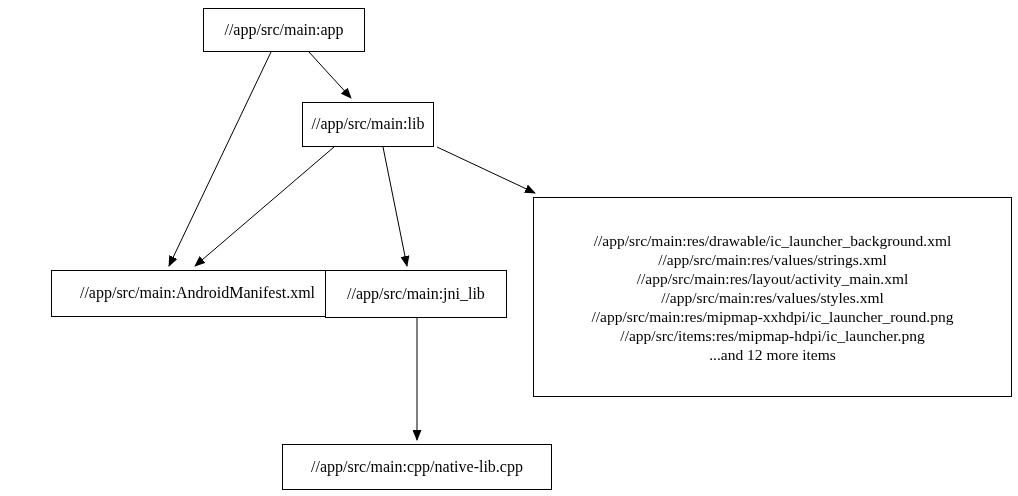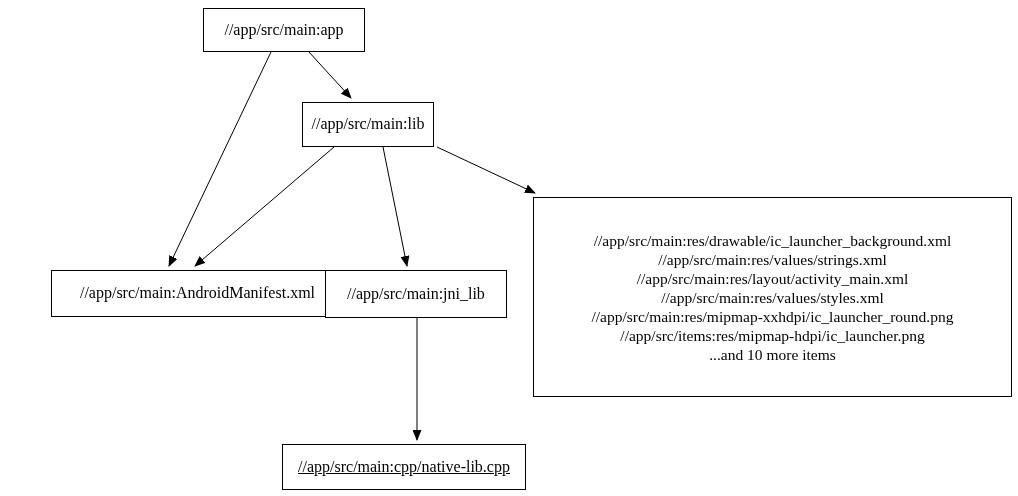--- a/index.html
+++ b/index.html
@@ -35,21 +35,21 @@
     justify-content: center;
     text-align: center;
     font-size: 16px;
     line-height: 1.15;
     white-space: nowrap;
   }
   .node-app            { left: 203px; top: 8px;   width: 162px; height: 44px; }
   .node-lib            { left: 302px; top: 102px; width: 132px; height: 45px; }
   .node-manifest       { left: 7px;   top: 270px; width: 293px; height: 47px; margin-left: 44px; }
   .node-jni-lib        { left: 325px; top: 270px; width: 182px; height: 48px; }
-  .node-native-lib-cpp { left: 282px; top: 444px; width: 244px; height: 46px; text-decoration: underline; }
+  .node-native-lib-cpp { left: 282px; top: 444px; width: 270px; height: 46px; }
   .node-res-group {
     left: 533px; top: 197px; width: 479px; height: 200px;
     flex-direction: column;
     justify-content: center;
     font-size: 15.5px;
     line-height: 19px;
     padding: 2px 0;
   }
   .res-line {
     white-space: nowrap;
@@ -90,20 +90,20 @@
     <span>//app/src/main:jni_lib</span>
   </div>
 
   <div class="node node-res-group">
     <div class="res-line">//app/src/main:res/drawable/ic_launcher_background.xml</div>
     <div class="res-line">//app/src/main:res/values/strings.xml</div>
     <div class="res-line">//app/src/main:res/layout/activity_main.xml</div>
     <div class="res-line">//app/src/main:res/values/styles.xml</div>
     <div class="res-line">//app/src/main:res/mipmap-xxhdpi/ic_launcher_round.png</div>
     <div class="res-line">//app/src/items:res/mipmap-hdpi/ic_launcher.png</div>
-    <div class="res-line">...and 10 more items</div>
+    <div class="res-line">...and 12 more items</div>
   </div>
 
   <div class="node node-native-lib-cpp">
     <span>//app/src/main:cpp/native-lib.cpp</span>
   </div>
 
 </div>
 
 </body></html>

